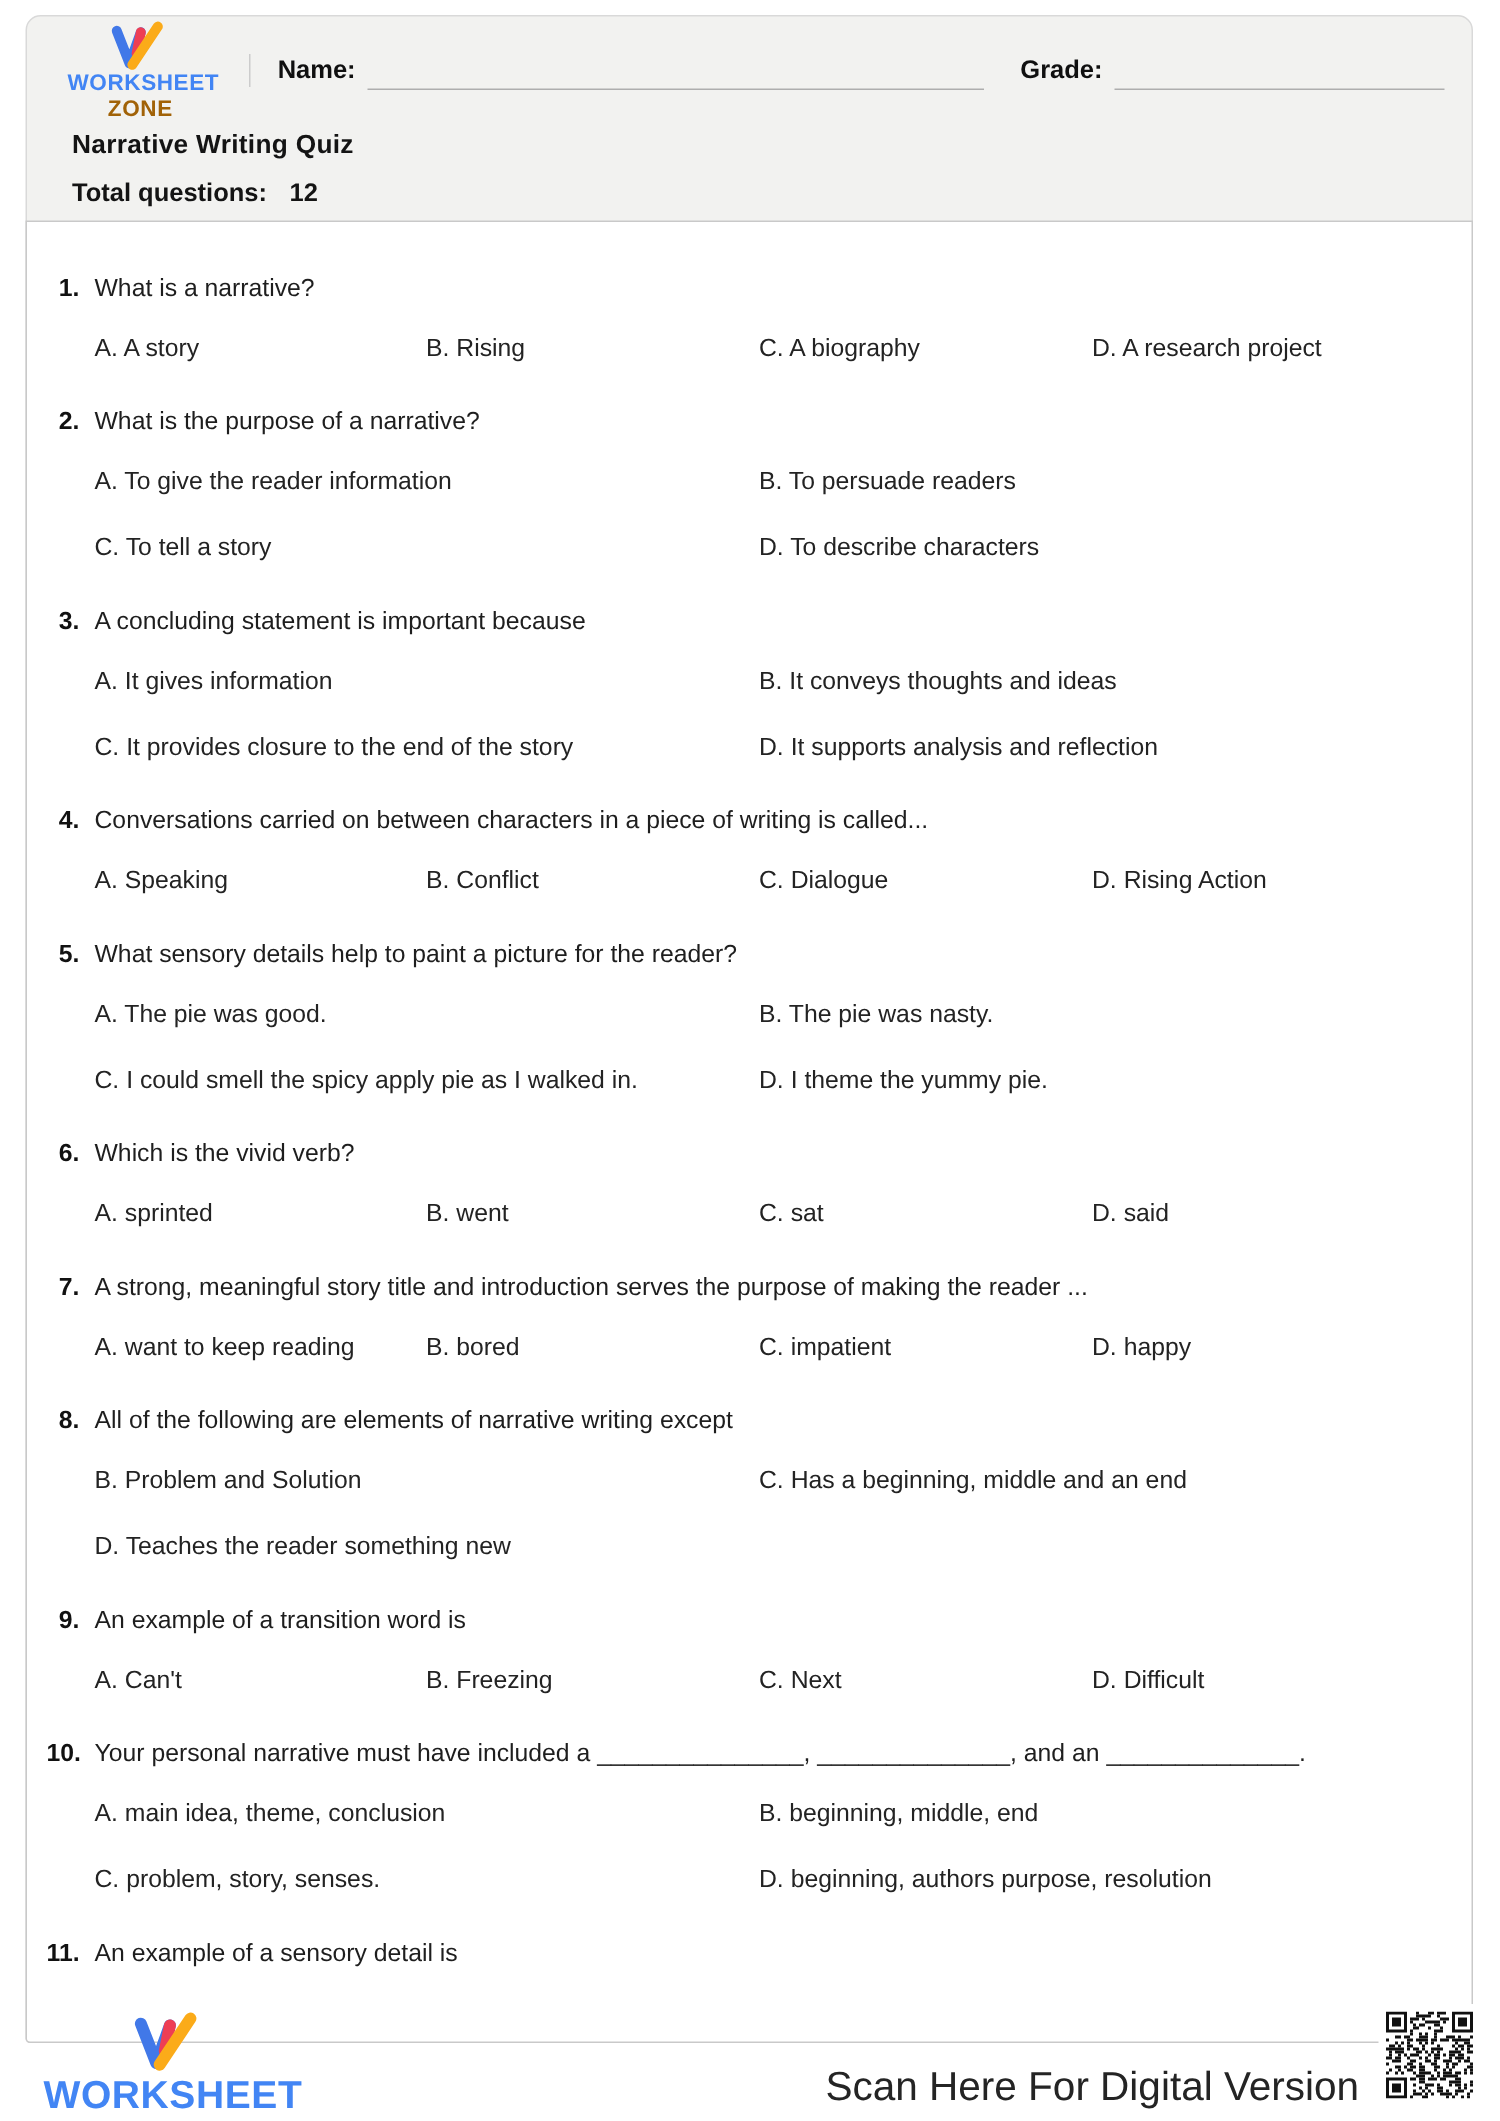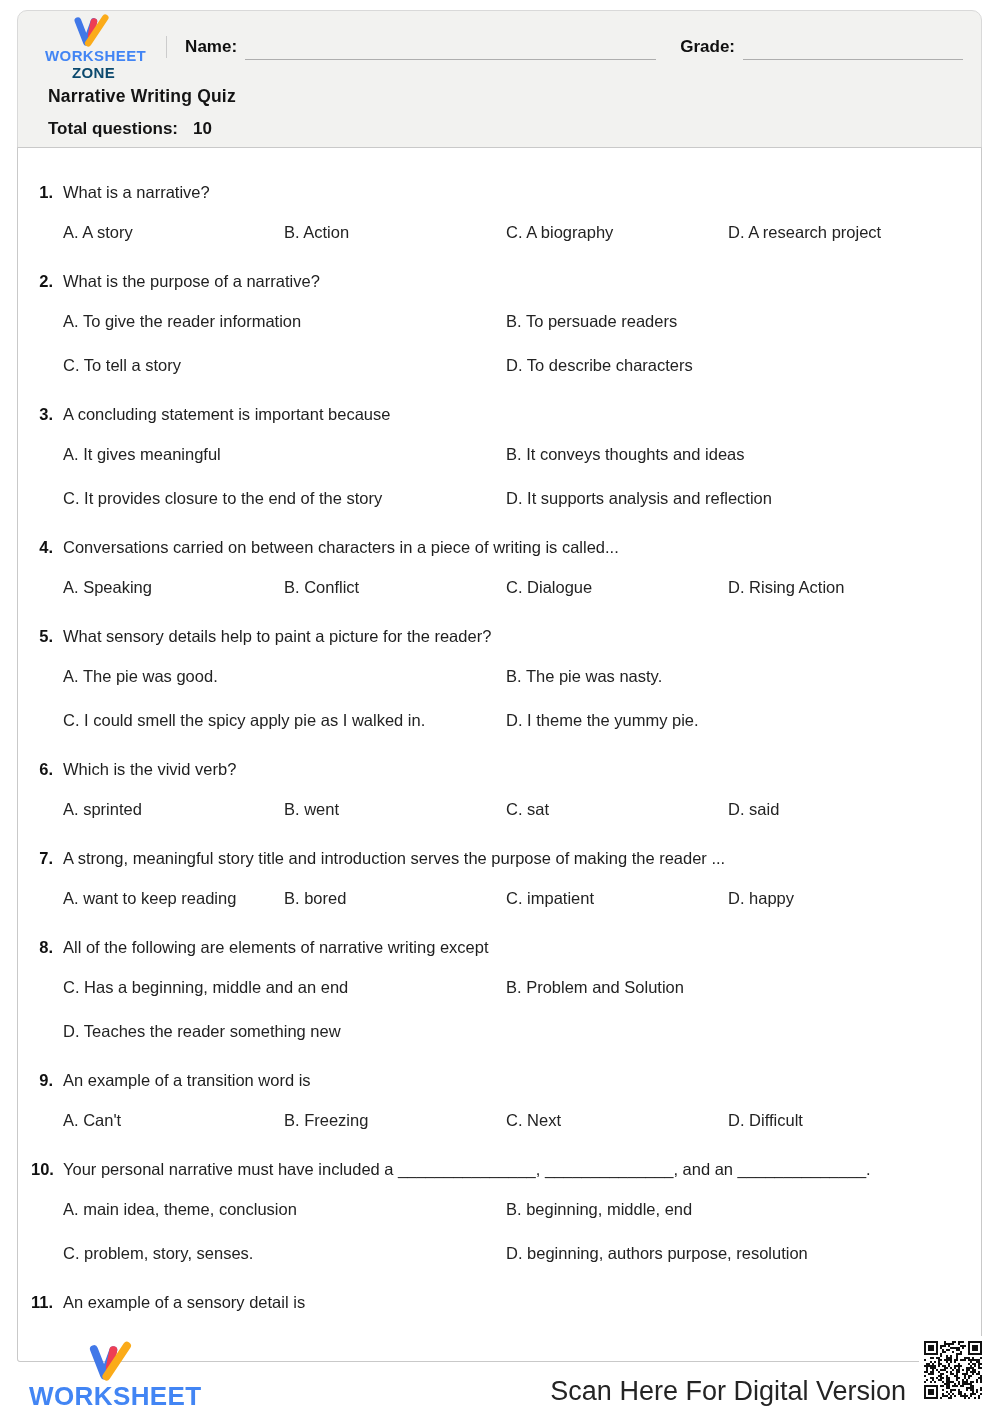--- a/index.html
+++ b/index.html
@@ -29,21 +29,21 @@
   .logo-row {
     display: flex;
     align-items: center;
     height: 36px;
     margin-left: 4px;
   }
   .brand { display: flex; align-items: center; flex-direction: column; }
   .brand svg { display: block; }
   .brand-text { font-weight: bold; letter-spacing: 0.4px; white-space: nowrap; }
   .brand-w1 { color: #4285f4; }
-  .brand-w2 { color: #0c4a6e; margin-left: 3px; }
+  .brand-w2 { color: #a16207; margin-left: 3px; }
   .card-header .brand-text { font-size: 15px; }
   .card-header .brand-w1 { margin-left: 7px; }
 
   .divider {
     width: 1px; height: 22px;
     background: #cccccc;
     margin: 0 18px 0 20px;
     flex: 0 0 1px;
   }
   .field-label { font-size: 17px; font-weight: bold; color: #101010; white-space: nowrap; }
@@ -128,34 +128,34 @@
           <span class="brand-text brand-w2">ZONE</span>
         </div>
         <span class="divider"></span>
         <span class="field-label">Name:</span>
         <span class="write-line name-line"></span>
         <span class="field-label">Grade:</span>
         <span class="write-line grade-line"></span>
       </div>
       <div class="ws-title">Narrative Writing Quiz</div>
       <div class="total-row">
-        <span>Total questions:</span><span class="total-value">10</span>
+        <span>Total questions:</span><span class="total-value">12</span>
       </div>
     </div>
 
     <div class="card-body">
       <div id="questions">
           <div class="question">
             <div class="q-line">
               <span class="q-num">1.</span>
               <span class="q-text">What is a narrative?</span>
             </div>
             <div class="opts four">
               <div class="opt">A. A story</div>
-              <div class="opt">B. Action</div>
+              <div class="opt">B. Rising</div>
               <div class="opt">C. A biography</div>
               <div class="opt">D. A research project</div>
             </div>
           </div>
           <div class="question">
             <div class="q-line">
               <span class="q-num">2.</span>
               <span class="q-text">What is the purpose of a narrative?</span>
             </div>
             <div class="opts two">
@@ -164,21 +164,21 @@
               <div class="opt">C. To tell a story</div>
               <div class="opt">D. To describe characters</div>
             </div>
           </div>
           <div class="question">
             <div class="q-line">
               <span class="q-num">3.</span>
               <span class="q-text">A concluding statement is important because</span>
             </div>
             <div class="opts two">
-              <div class="opt">A. It gives meaningful</div>
+              <div class="opt">A. It gives information</div>
               <div class="opt">B. It conveys thoughts and ideas</div>
               <div class="opt">C. It provides closure to the end of the story</div>
               <div class="opt">D. It supports analysis and reflection</div>
             </div>
           </div>
           <div class="question">
             <div class="q-line">
               <span class="q-num">4.</span>
               <span class="q-text">Conversations carried on between characters in a piece of writing is called...</span>
             </div>
@@ -224,22 +224,22 @@
               <div class="opt">C. impatient</div>
               <div class="opt">D. happy</div>
             </div>
           </div>
           <div class="question">
             <div class="q-line">
               <span class="q-num">8.</span>
               <span class="q-text">All of the following are elements of narrative writing except</span>
             </div>
             <div class="opts two">
+              <div class="opt">B. Problem and Solution</div>
               <div class="opt">C. Has a beginning, middle and an end</div>
-              <div class="opt">B. Problem and Solution</div>
               <div class="opt">D. Teaches the reader something new</div>
             </div>
           </div>
           <div class="question">
             <div class="q-line">
               <span class="q-num">9.</span>
               <span class="q-text">An example of a transition word is</span>
             </div>
             <div class="opts four">
               <div class="opt">A. Can't</div>

